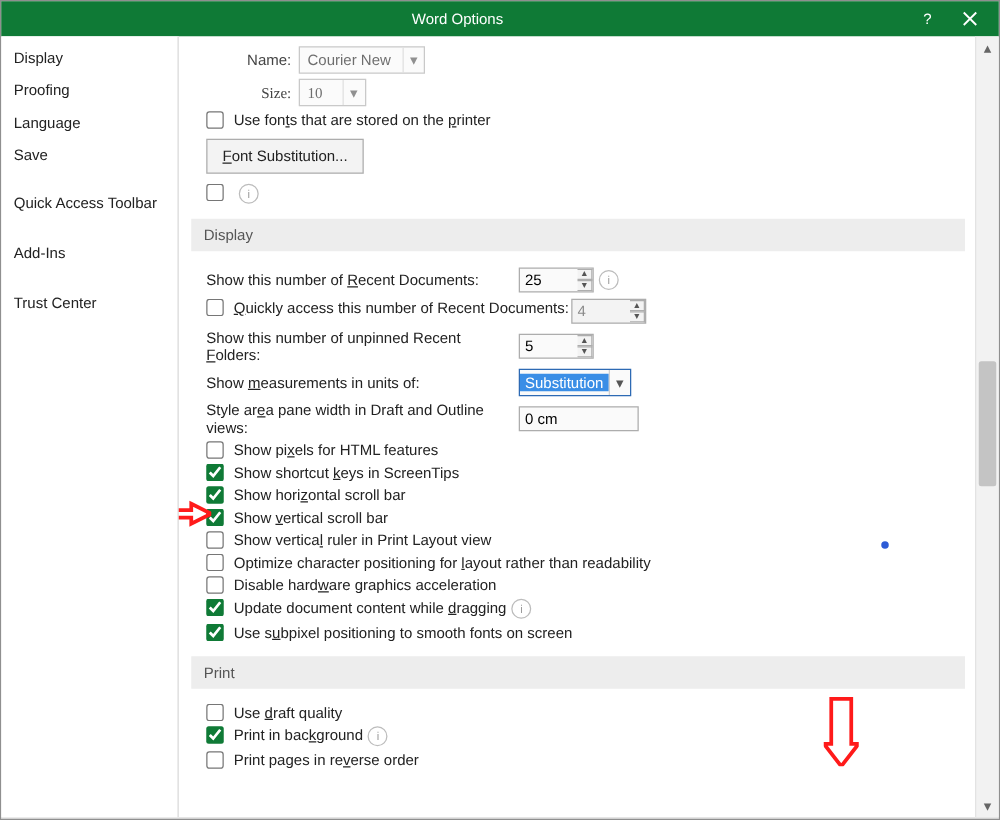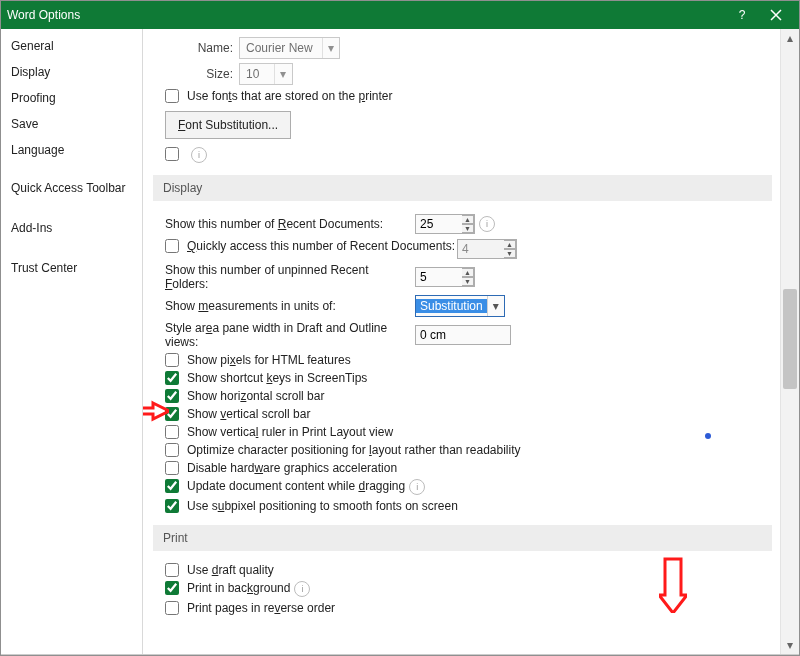--- a/index.html
+++ b/index.html
@@ -1,17 +1,17 @@
 <!DOCTYPE html>
 <html><head>
 <meta charset="utf-8">
 <style>
   html,body{margin:0;padding:0;font-family:"Segoe UI",Tahoma,sans-serif;font-size:12px;color:#222;background:#fff;}
   .window{width:800px;height:656px;box-sizing:border-box;border:1px solid #8f8f8f;display:flex;flex-direction:column;position:relative;}
-  .titlebar{height:28px;background:#0f7a36;color:#fff;display:flex;align-items:center;padding:0 6px;}
+  .titlebar{height:28px;background:#0f7a36;color:#fff;display:flex;align-items:center;padding:0 6px;text-align:center;}
   .titletext{flex:1;font-size:12px;}
   .tbbtn{width:34px;height:28px;display:flex;align-items:center;justify-content:center;cursor:pointer;}
   .body{flex:1;display:flex;overflow:hidden;border-bottom:1px solid #ccc;}
   .sidebar{width:142px;box-sizing:border-box;border-right:1px solid #d9d9d9;padding:4px 0 0 0;background:#fff;overflow:auto;}
   .navitem{padding:6px 10px;cursor:pointer;white-space:nowrap;}
   .navitem.selected{background:#cfe3ff;}
   .content{flex:1;display:flex;overflow:hidden;position:relative;}
   .scrollarea{flex:1;overflow:hidden;padding:6px 0 6px 10px;}
   .scrollgutter{width:18px;background:#f2f2f2;border-left:1px solid #e3e3e3;position:relative;}
   .scrollup,.scrolldown{position:absolute;left:0;width:18px;height:18px;display:flex;align-items:center;justify-content:center;color:#666;cursor:pointer;}
@@ -55,41 +55,40 @@
     <div class="tbbtn">?</div>
     <div class="tbbtn">
       <svg width="12" height="12" viewBox="0 0 12 12">
           <path d="M1 1 L11 11 M11 1 L1 11" stroke="#fff" stroke-width="1.5"></path>
         </svg>
     </div>
   </div>
 
   <div class="body">
     <div class="sidebar" id="sidebar">
-        <div class="navitem" style="margin-top: 0px;">General</div>
         <div class="navitem" style="margin-top: 0px;">Display</div>
         <div class="navitem" style="margin-top: 0px;">Proofing</div>
+        <div class="navitem" style="margin-top: 0px;">Language</div>
         <div class="navitem" style="margin-top: 0px;">Save</div>
-        <div class="navitem" style="margin-top: 0px;">Language</div>
         <div class="navitem" style="margin-top: 12px;">Quick Access Toolbar</div>
         <div class="navitem" style="margin-top: 14px;">Add-Ins</div>
         <div class="navitem" style="margin-top: 14px;">Trust Center</div>
       </div>
 
     <div class="content">
       <div class="scrollarea">
 
         <div class="row" style="padding-left:20px;">
           <span class="lblright">Name:</span>
           <div class="combo" style="opacity:.65">
             <span class="txt">Courier New</span>
             <span class="arr">▾</span>
           </div>
         </div>
-        <div class="row" style="padding-left:20px;">
+        <div class="row" style="padding-left:20px;font-family:Liberation Serif, serif;">
           <span class="lblright">Size:</span>
           <div class="combo" style="opacity:.65;width:52px">
             <span class="txt" style="min-width:22px">10</span>
             <span class="arr">▾</span>
           </div>
         </div>
         <div class="chk">
             <input type="checkbox" style="">
             <span>Use fon<u>t</u>s that are stored on the <u>p</u>rinter</span>
           </div>

